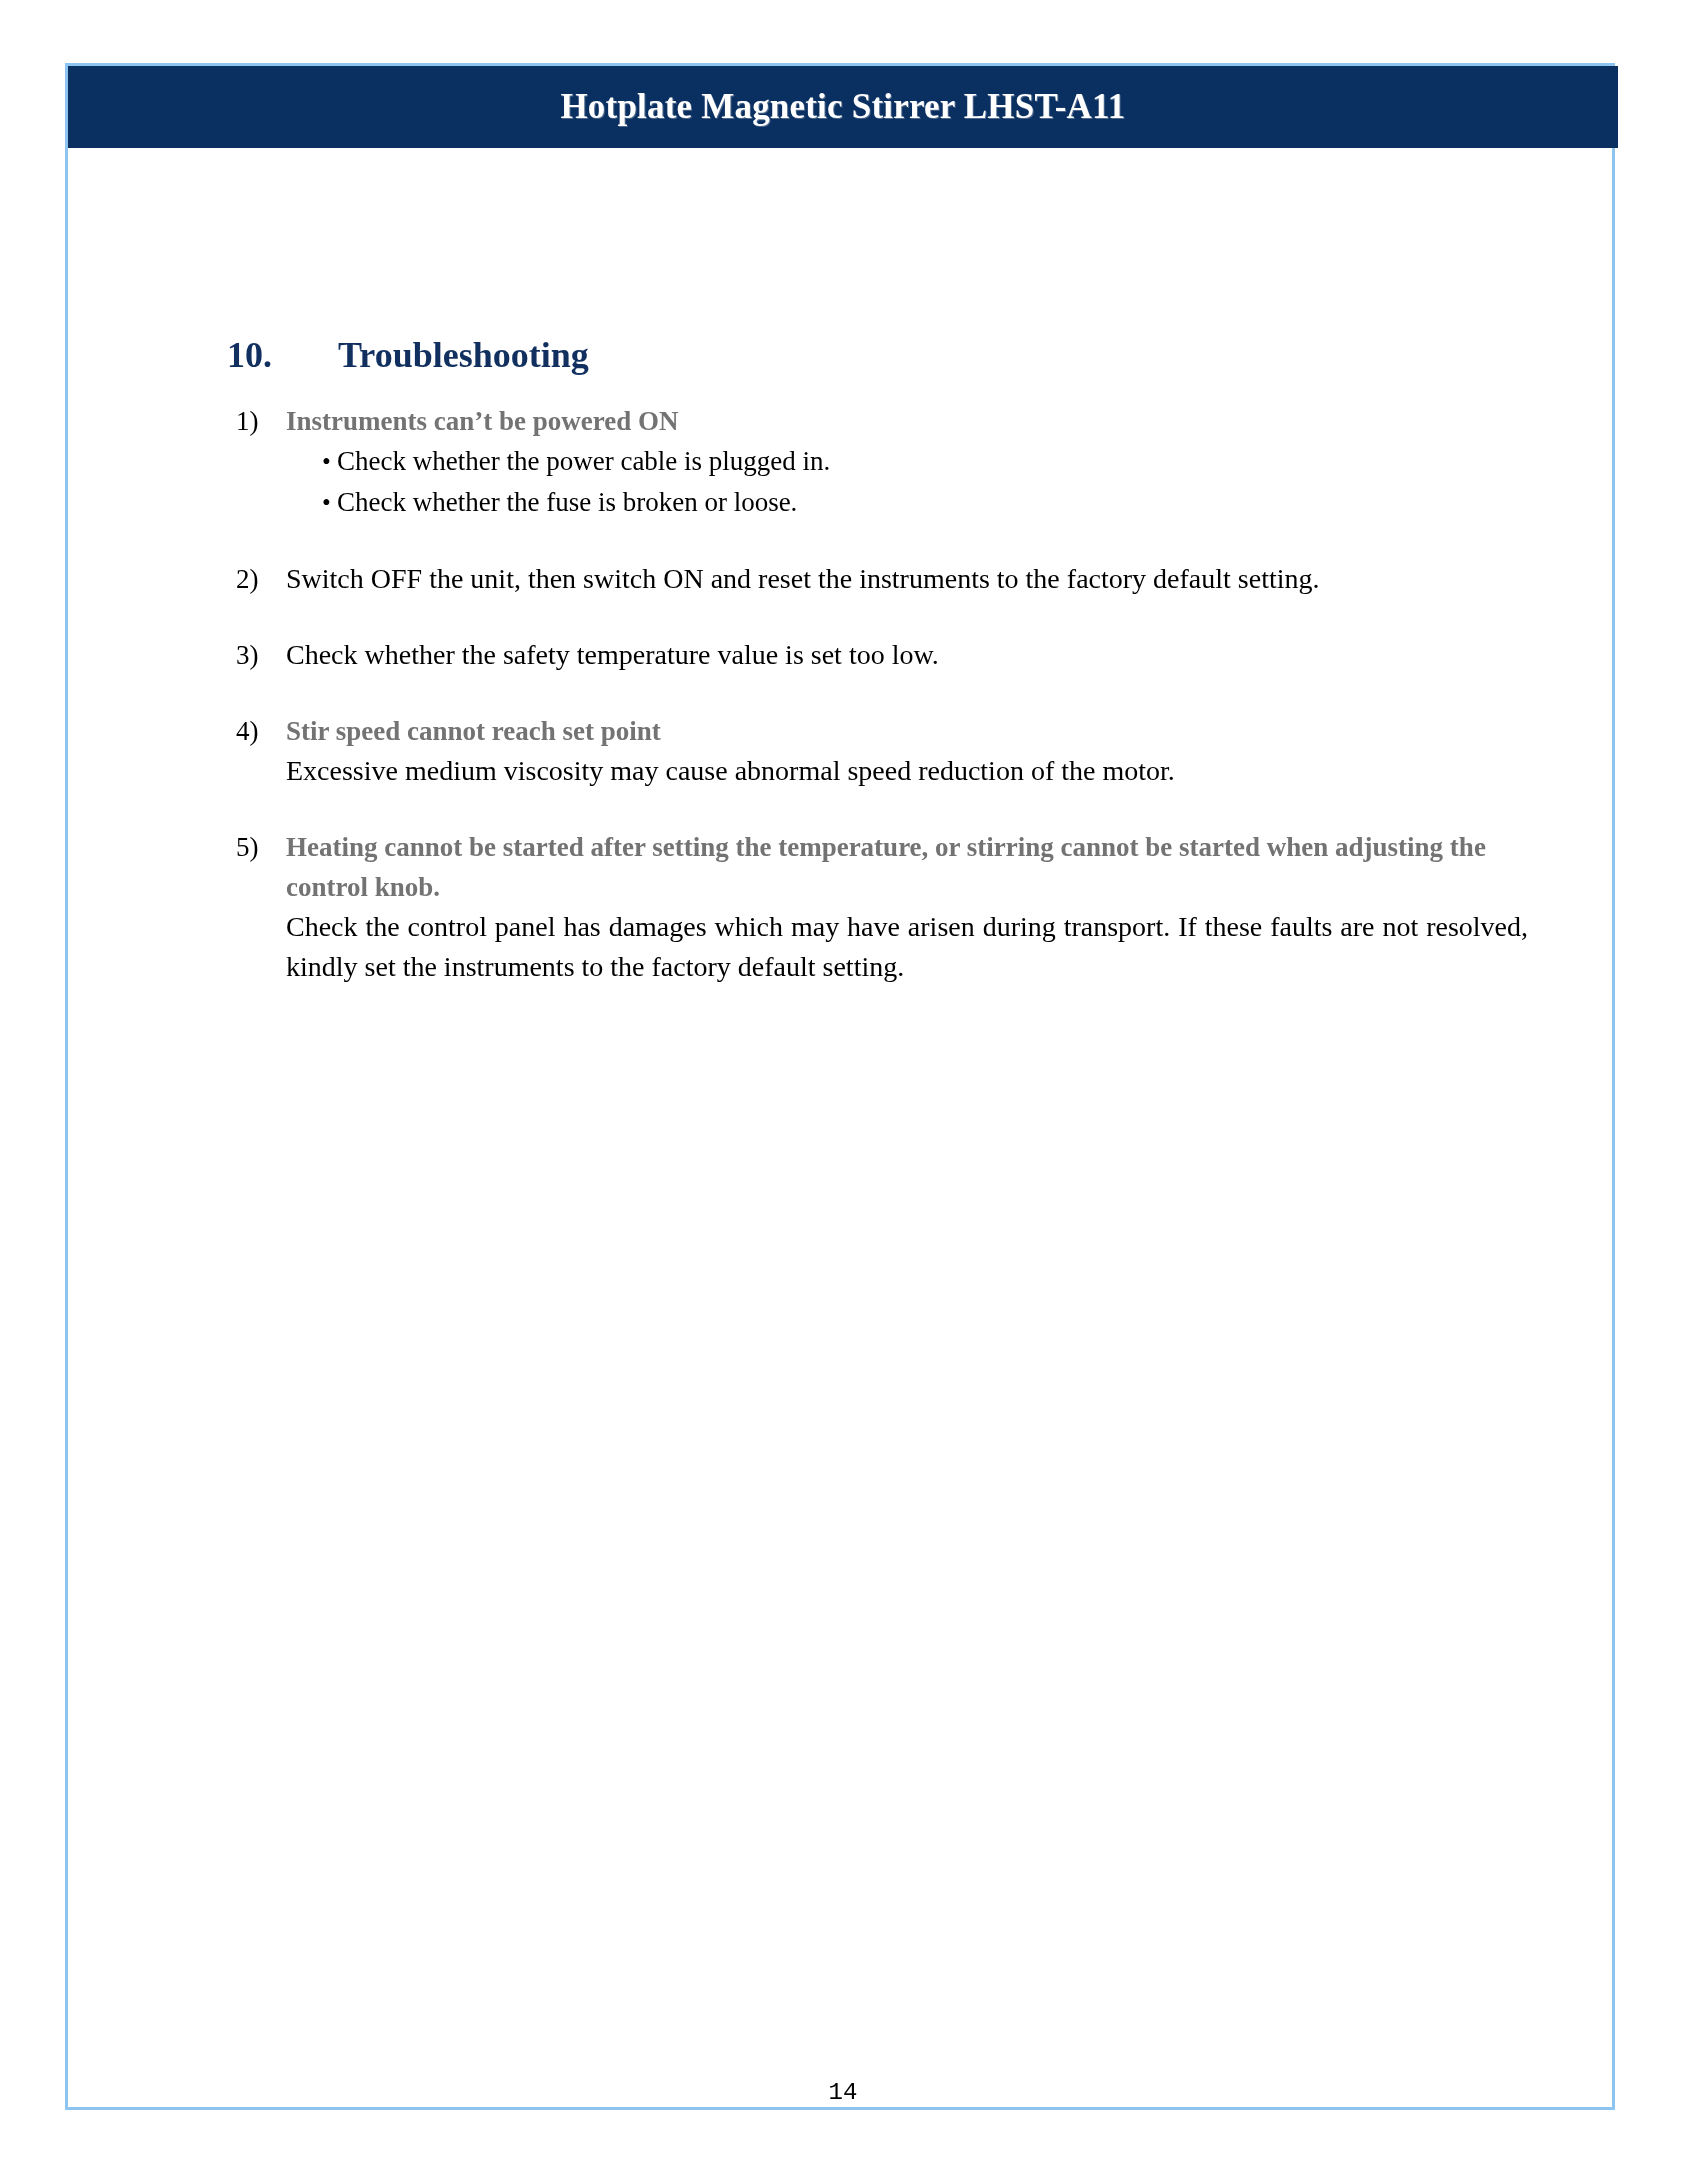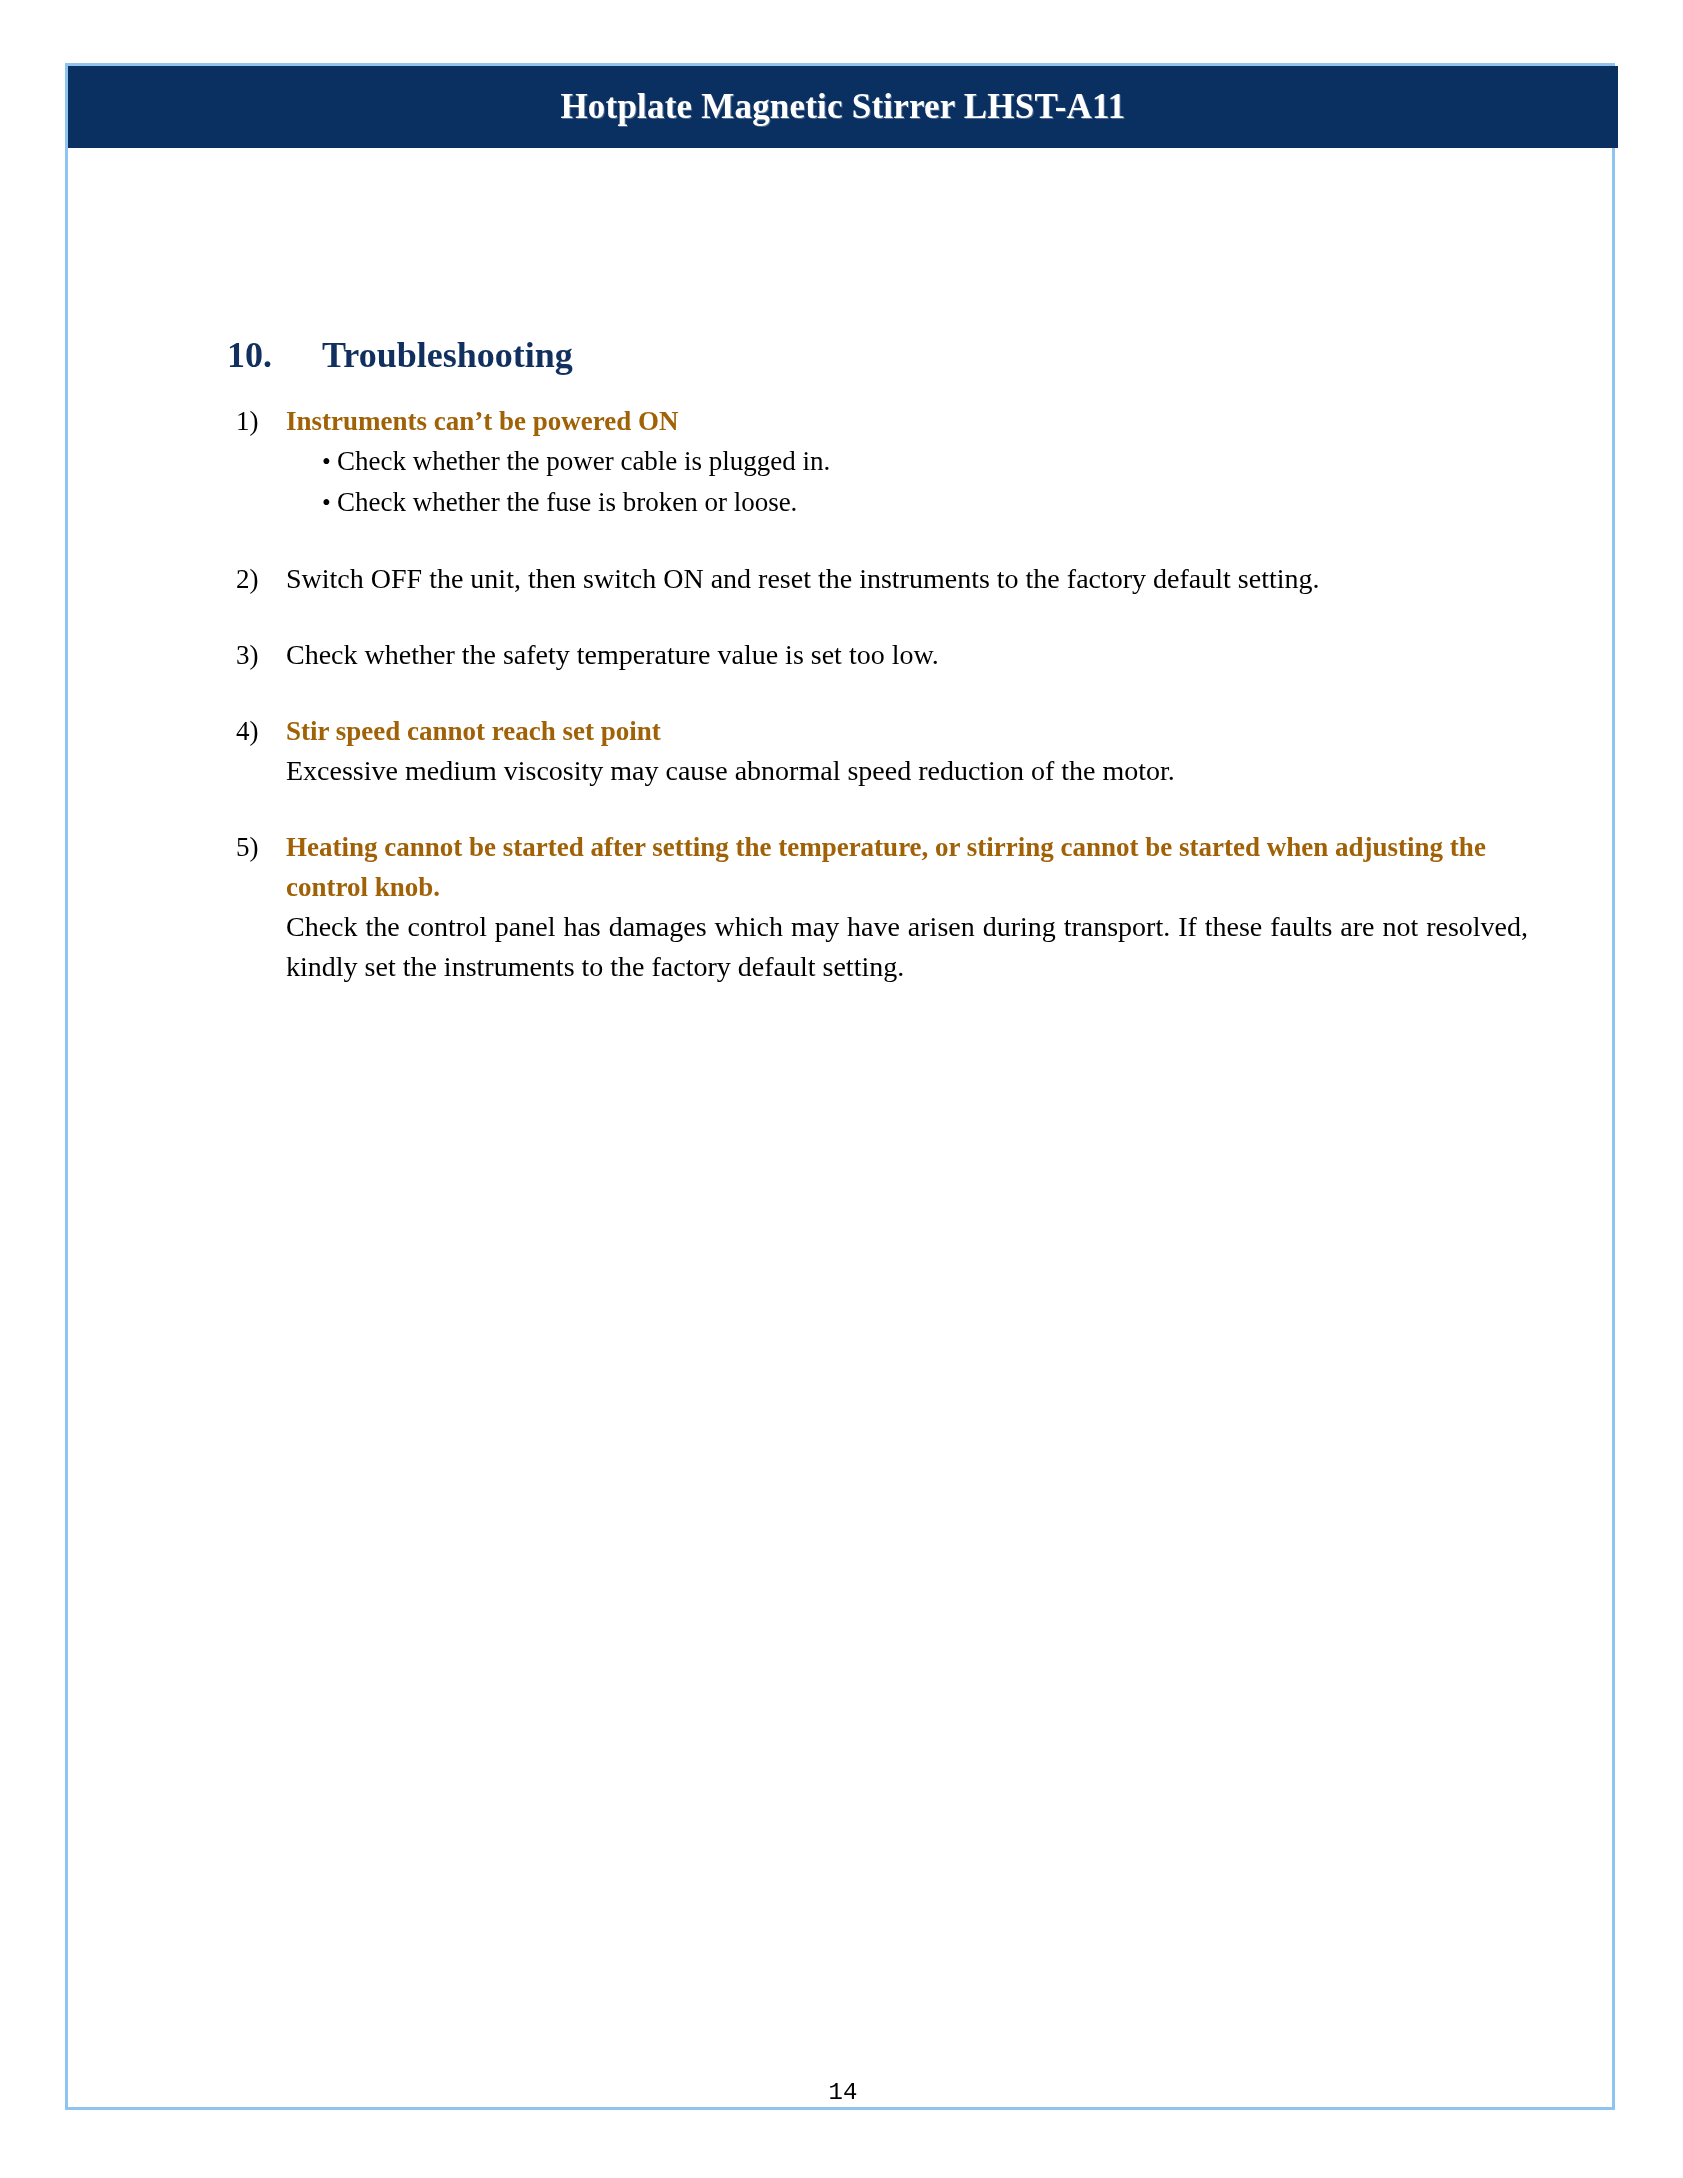--- a/index.html
+++ b/index.html
@@ -69,21 +69,21 @@
     align-items: baseline;
     color: #11305f;
     font-weight: bold;
     font-size: 36px;
   }
   .section-number {
     width: 95px;
     display: inline-block;
     margin-left: 32px;
   }
-  .section-title { display: inline-block; }
+  .section-title { display: inline-block; margin-left: 16px; }
 
   
   .list {
     position: absolute;
     left: 168px;
     top: 253px;
     width: 1307px;
   }
   .list-item {
     display: flex;
@@ -101,21 +101,21 @@
     text-align: left;
   }
   .item-body {
     flex: 1 1 auto;
     max-width: 1242px;
   }
   .item-title {
     font-weight: bold;
     font-size: 27px;
     line-height: 40px;
-    color: #a16207;
+    color: #737373;
   }
   .item-text {
     font-size: 28px;
     line-height: 40px;
     color: #000000;
     text-align: justify;
     text-justify: inter-word;
   }
   .item-text.plain { text-align: left; }
 

